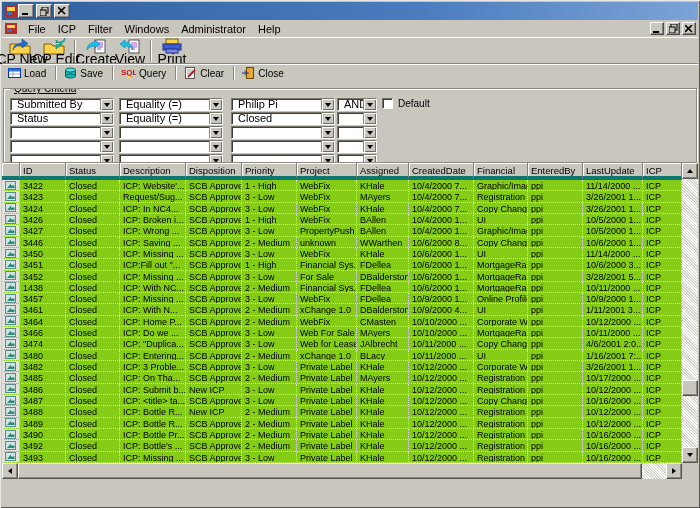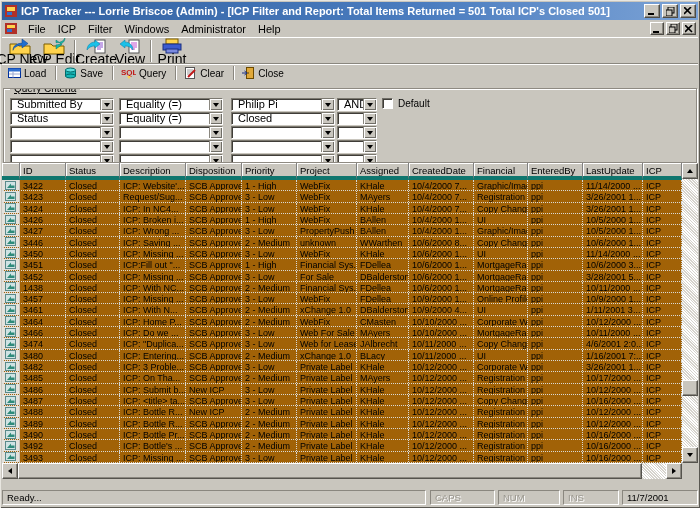--- a/index.html
+++ b/index.html
@@ -63,21 +63,21 @@
   .checkbox { width:11px; height:11px; background:#fff; border:1px solid;
               border-color:#6f6d66 #fff #fff #6f6d66; box-shadow:inset 1px 1px 0 #3f3d38; }
   .deflbl { font-size:10px; }
 
   
   .grid { position:absolute; left:2px; top:163px; width:696px; height:316px; background:#c9c6be; }
   .grid-header { position:absolute; left:0; top:0; width:680px; height:17px; display:grid; }
   .h-cell { background:#c9c6be; border-right:1px solid #808080; border-bottom:4px solid #0f766e;
             box-shadow:inset 1px 1px 0 #fff; font-size:9.5px; line-height:16px;
             padding-left:3px; white-space:nowrap; overflow:hidden; }
-  .grid-body { position:absolute; left:0; top:17px; width:680px; height:283px; background:#a16207; overflow:hidden; }
+  .grid-body { position:absolute; left:0; top:17px; width:680px; height:283px; background:#84cc16; overflow:hidden; }
   .t-row { display:grid; height:11.32px; border-bottom:1px dotted #d8d8d4; }
   .t-cell { font-size:9px; line-height:10px; padding:1px 0 0 3px; white-space:nowrap;
             overflow:hidden; border-right:1px dotted #d8d8d4; color:#000; }
   .icon-cell { display:flex; align-items:center; justify-content:center;
                border-right:1px solid #c9c6be; background:#e4e2dc; }
 
   
   .vscroll { position:absolute; right:0; top:0; width:16px; height:300px;
              background:#e8e6e0 repeating-linear-gradient(45deg,#fff 0 1px,#d6d3cc 1px 2px); }
   .hscroll { position:absolute; left:0; top:300px; width:680px; height:16px;
@@ -104,21 +104,20 @@
 <body>
 
 <div class="window">
 
   <div class="titlebar">
     <svg class="appicon" viewBox="0 0 14 14">
       <rect x="1" y="1" width="12" height="12" fill="#b03028"></rect>
       <rect x="3" y="3" width="8" height="4" fill="#ffd34d"></rect>
       <rect x="3" y="8" width="5" height="3" fill="#2e6fd0"></rect>
     </svg>
-    <span class="title">ICP Tracker --- Lorrie Briscoe (Admin) - [ICP Filter and Report: Total Items Returned = 501 Total ICP's Closed 501]</span>
     <span class="winbtns">
       <span class="winbtn">
           <svg width="8" height="8">
             <rect x="0" y="6" width="6" height="2" fill="#000"></rect>
           </svg>
         </span>
       <span class="winbtn">
           <svg width="9" height="9">
             <rect x="2" y="0" width="6" height="6" fill="none" stroke="#000"></rect>
             <rect x="0" y="3" width="6" height="6" fill="#c9c6be" stroke="#000"></rect>
@@ -927,21 +926,14 @@
           <span class="a-lf"></span>
         </span>
       <span class="scr-thumb" style="left:16px;top:0;width:624px;height:16px;"></span>
       <span class="scr-btn" style="left:664px;top:0;">
           <span class="a-rt"></span>
         </span>
     </div>
     <div class="corner"></div>
   </div>
 
-  <div class="statusbar">
-    <span class="sb-panel" style="left:0;width:424px;">Ready...</span>
-    <span class="sb-panel sb-gray" style="left:428px;width:65px;">CAPS</span>
-    <span class="sb-panel sb-gray" style="left:496px;width:62px;">NUM</span>
-    <span class="sb-panel sb-gray" style="left:561px;width:56px;">INS</span>
-    <span class="sb-panel" style="left:620px;width:76px;">11/7/2001</span>
-  </div>
 
 </div>
 
 </body></html>

